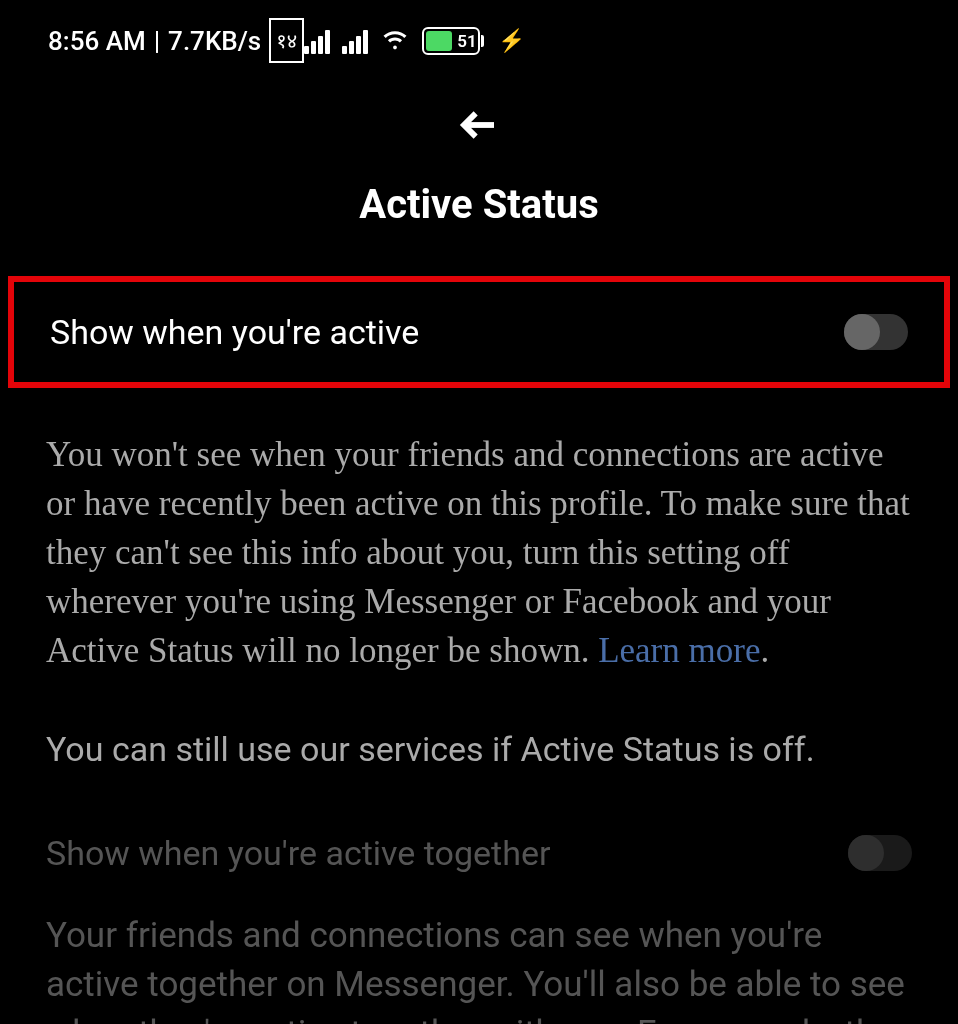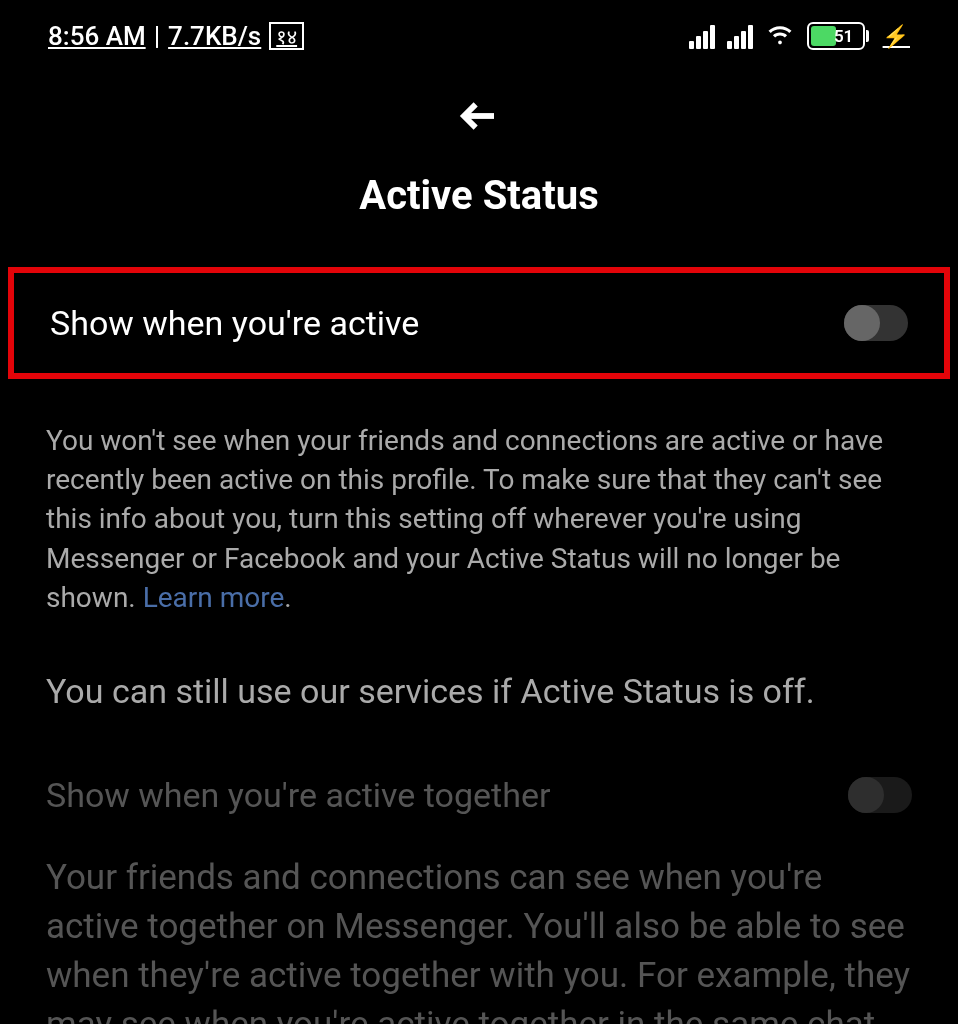--- a/index.html
+++ b/index.html
@@ -10,45 +10,43 @@
     body {
       width: 958px;
       height: 1024px;
       background: #000;
       color: #fff;
       font-family: -apple-system, BlinkMacSystemFont, 'Segoe UI', Roboto, sans-serif;
       overflow: hidden;
     }
     .status-bar {
       display: flex;
-      justify-content: space-between;
       align-items: center;
       padding: 18px 48px 10px 48px;
       font-size: 26px;
       font-weight: 500;
-      text-decoration: underline;
     }
     .status-left {
       display: flex;
       align-items: center;
       gap: 8px;
     }
     .status-right {
       display: flex;
       align-items: center;
       gap: 12px;
     }
     .notification-box {
       border: 2px solid #fff;
       padding: 0 5px;
       font-size: 20px;
       display: inline-flex;
       align-items: center;
       justify-content: center;
-      height: 28px;
+      height: 45px;
     }
     .signal-bars {
       display: inline-flex;
       align-items: flex-end;
       gap: 2px;
       height: 26px;
     }
     .signal-bars span {
       width: 5px;
       background: #fff;
@@ -83,21 +81,21 @@
       align-items: center;
       justify-content: center;
     }
     .battery-text {
       position: absolute;
       width: 100%;
       text-align: center;
       font-size: 17px;
       font-weight: 600;
       color: #fff;
-      left: 8px;
+      left: 16px;
     }
     .battery-tip {
       width: 3px;
       height: 12px;
       background: #fff;
       border-radius: 0 2px 2px 0;
     }
     .bolt {
       font-size: 22px;
       margin-left: 2px;
@@ -155,23 +153,24 @@
       width: 36px;
       height: 36px;
       background: #666;
       border-radius: 50%;
       position: absolute;
       left: 0;
       top: 0;
     }
     .description {
       padding: 24px 46px 0 46px;
-      font-size: 28px;
+      font-size: 35px;
       line-height: 1.4;
       color: #aaa;
+      font-family: Liberation Serif, serif;
     }
     .learn-more {
       color: #4a6ea8;
       cursor: pointer;
     }
     .note {
       padding: 54px 46px 0 46px;
       font-size: 34px;
       color: #aaa;
     }

